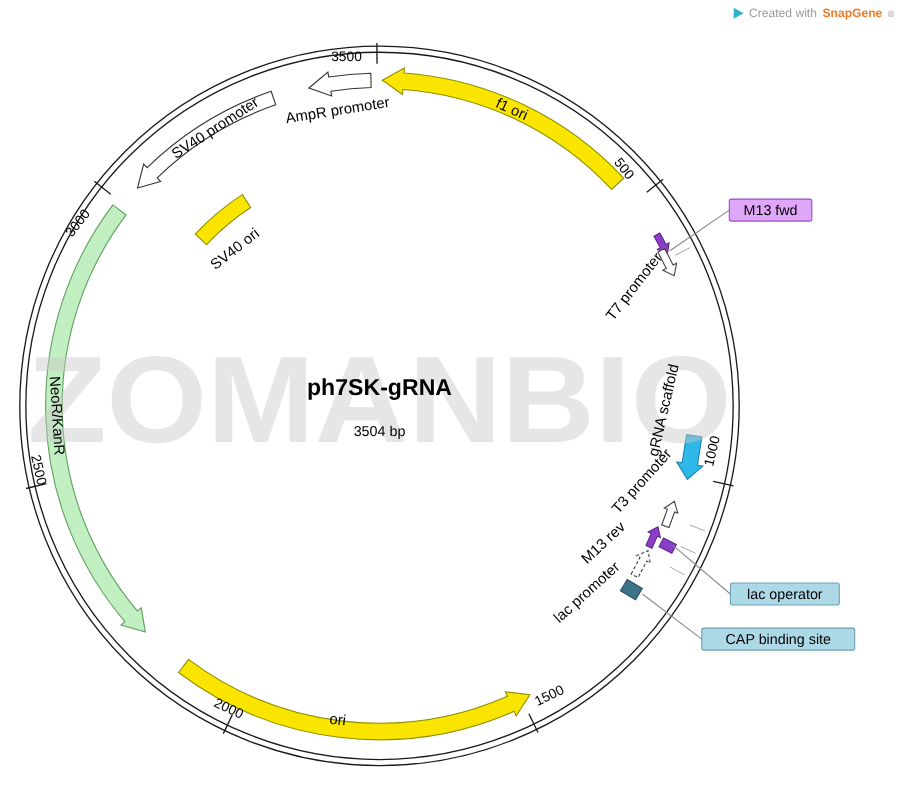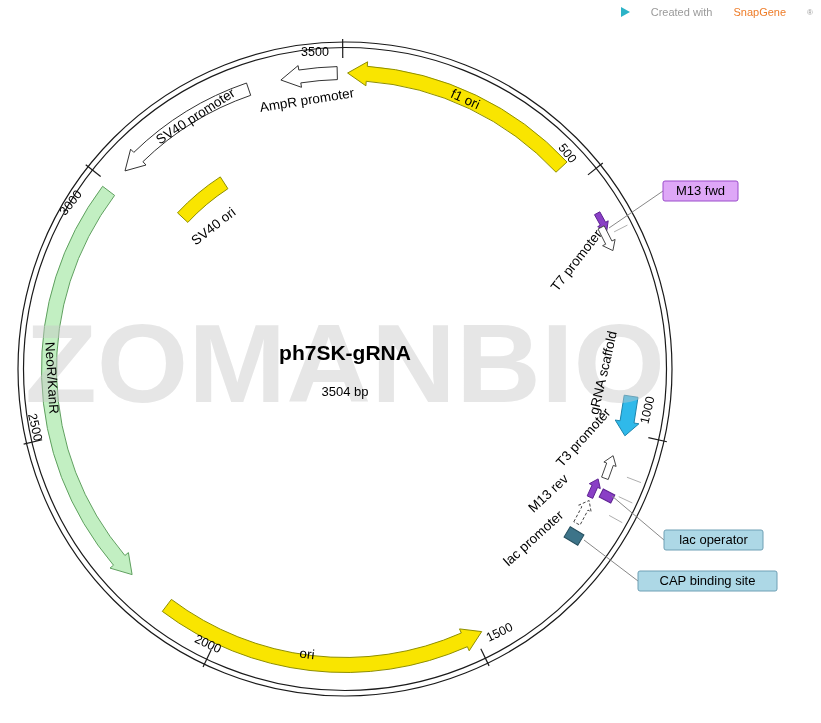--- a/index.html
+++ b/index.html
@@ -1,19 +1,19 @@
 <!DOCTYPE html>
 <html><head>
 <meta charset="utf-8">
 <style>
   html,body{margin:0;padding:0;background:#fff;font-family:"Liberation Sans",sans-serif;}
   .canvas{position:relative;width:821px;height:723px;background:#fff;overflow:hidden;}
   svg.map{position:absolute;left:0;top:0;font-family:"Liberation Sans",sans-serif;}
-  .credit{position:absolute;top:6px;right:8px;font-size:11px;color:#9a9a9a;display:flex;align-items:center;gap:21px;}
-  .credit .brand{color:#ee7c28;}
+  .credit{position:absolute;top:6px;right:8px;font-size:11px;color:#9a9a9a;display:flex;align-items:center;gap:5px;}
+  .credit .brand{color:#ee7c28;font-weight:bold;}
   .credit .reg{font-size:8px;vertical-align:super;color:#9a9a9a;}
   .tri{width:0;height:0;border-left:9px solid #2cb3c7;border-top:5px solid transparent;border-bottom:5px solid transparent;display:inline-block;}
   .center-title{position:absolute;left:245px;top:341px;width:200px;text-align:center;pointer-events:none;}
   .center-title .name{font-weight:bold;font-size:21px;color:#000;}
   .center-title .size{font-size:13px;color:#000;margin-top:19px;}
 </style>
 </head>
 <body>
 
 <div class="canvas">

